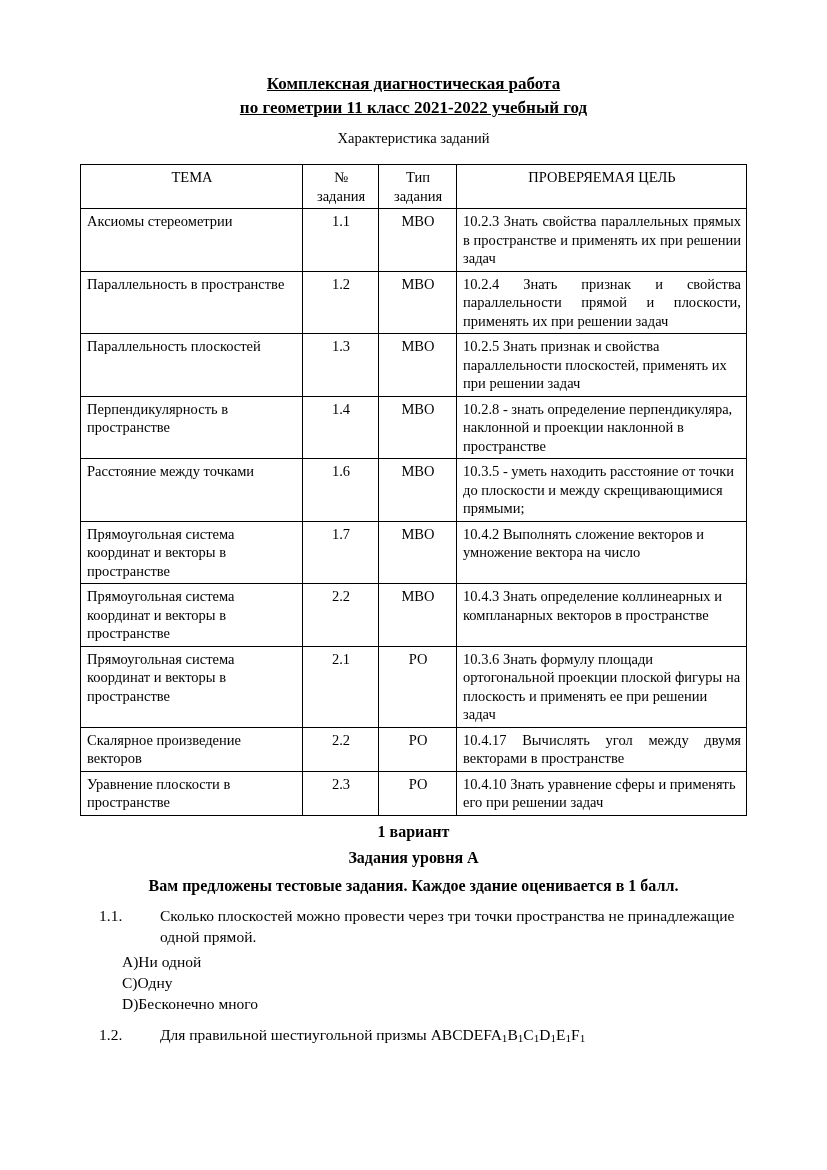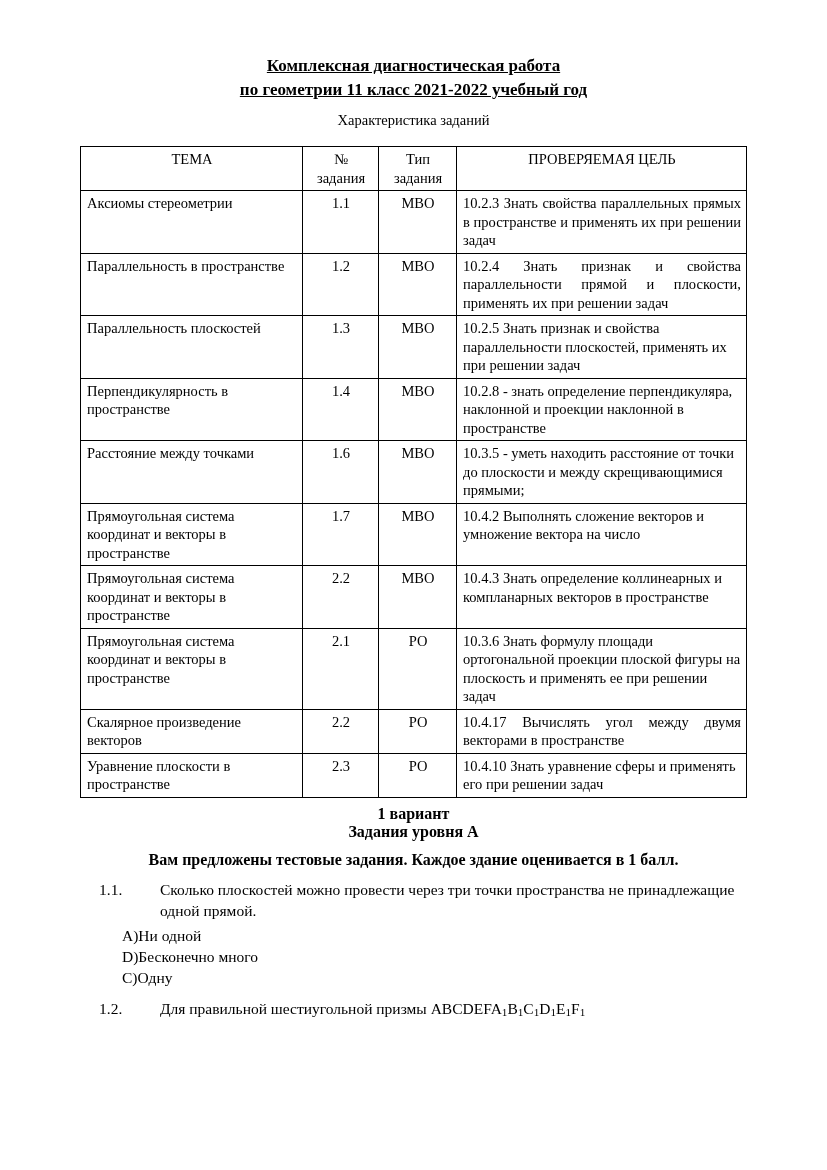--- a/index.html
+++ b/index.html
@@ -12,21 +12,21 @@
     height: 1170px;
     font-family: "Liberation Serif", serif;
     color: #000000;
     position: relative;
     overflow: hidden;
   }
   .page {
     box-sizing: border-box;
     width: 827px;
     height: 1170px;
-    padding: 54px 52px 40px 52px;
+    padding: 72px 52px 40px 52px;
   }
   .doc-title {
     text-align: center;
     font-weight: bold;
     font-size: 17px;
     line-height: 24px;
     text-decoration: underline;
   }
   .doc-title .line2 {
     display: block;
@@ -70,20 +70,21 @@
   .variant {
     text-align: center;
     font-weight: bold;
     font-size: 16px;
     margin-top: 7px;
   }
   .level {
     text-align: center;
     font-weight: bold;
     font-size: 16px;
+    margin-top: 8px;
   }
   .instruction {
     text-align: center;
     font-weight: bold;
     font-size: 16px;
     margin-top: 10px;
   }
   .task {
     margin-top: 10px;
     font-size: 15.5px;
@@ -210,22 +211,22 @@
   <div class="level">Задания уровня А</div>
   <div class="instruction">Вам предложены тестовые задания. Каждое здание оценивается в 1 балл.</div>
 
   <div class="task">
     <span class="tnum">1.1.</span>
     <span class="tbody">Сколько плоскостей можно провести через три точки пространства не принадлежащие одной прямой.</span>
   </div>
 
   <div class="options">
     <div>A)Ни одной</div>
+    <div>C)Одну</div>
     <div>D)Бесконечно много</div>
-    <div>C)Одну</div>
   </div>
 
   <div class="task">
     <span class="tnum">1.2.</span>
     <span class="tbody nowrap"><span>Для правильной шестиугольной призмы ABCDEFA</span><sub>1</sub><span>B</span><sub>1</sub><span>C</span><sub>1</sub><span>D</span><sub>1</sub><span>E</span><sub>1</sub><span>F</span><sub>1</sub></span>
   </div>
 
 </div>
 
 </body></html>

